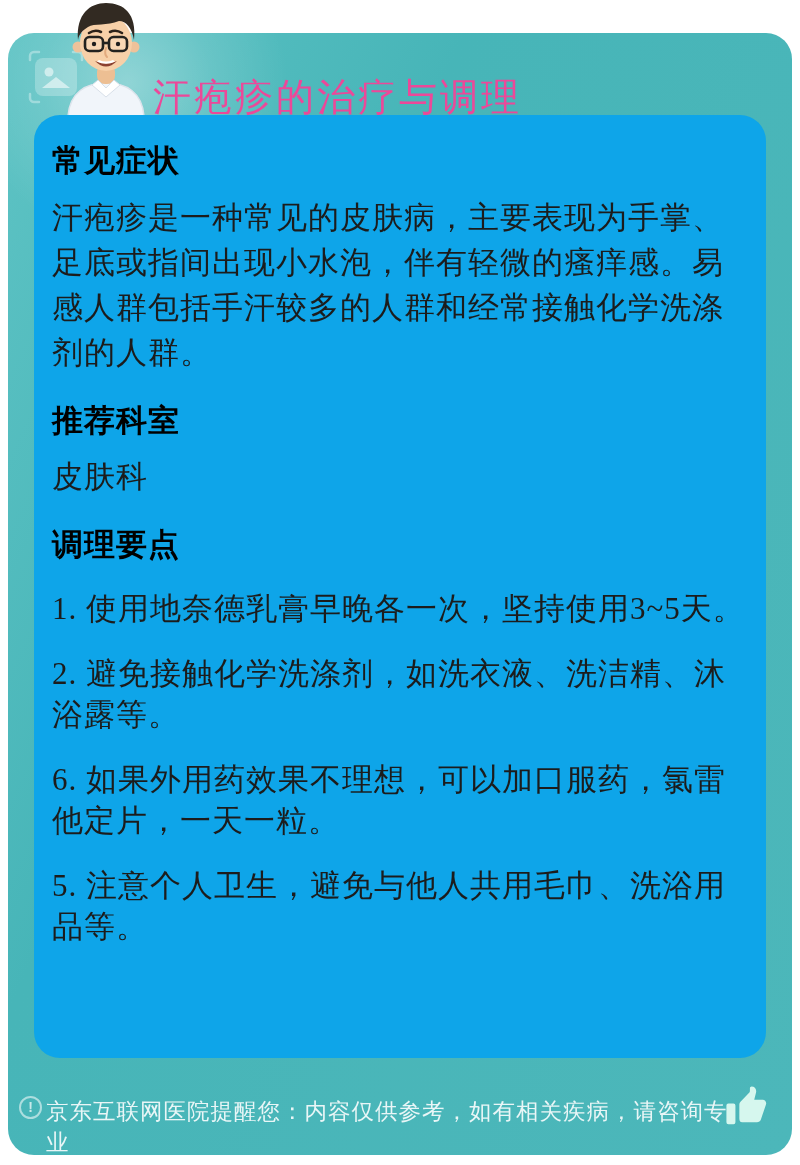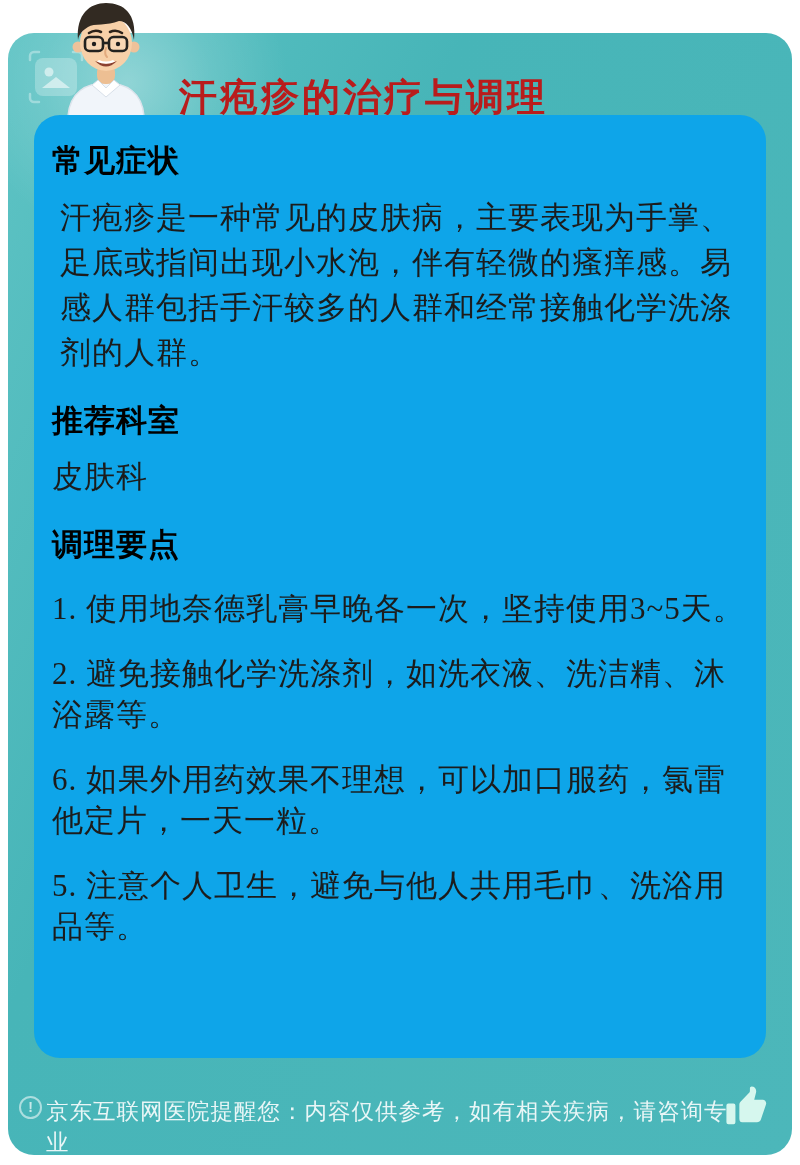--- a/index.html
+++ b/index.html
@@ -17,36 +17,35 @@
       radial-gradient(circle at 120px 50px, rgba(255,255,255,0.34) 0px, rgba(255,255,255,0.12) 85px, rgba(255,255,255,0) 160px),
       linear-gradient(115deg,#5ec3c4 0%, #47b5b8 35%, #4cb7ba 100%);
   }
 
   .img-icon { position:absolute; left:26px; top:50px; width:60px; height:54px; z-index:2; }
 
   .avatar { position:absolute; left:44px; top:0px; width:124px; height:116px; z-index:3; }
 
   .title {
     position:absolute; left:153px; top:47px; z-index:4;
-    font-size:38px; font-weight:700; color:#b91c1c; letter-spacing:3px;
+    font-size:38px; font-weight:400; color:#ec4899; letter-spacing:3px;
     white-space:nowrap;
-    margin-left:26px;
   }
 
   .white-card {
     position:absolute; left:34px; top:115px; width:732px; height:943px;
     background:#0ea5e9; border-radius:26px; z-index:5;
     padding:0 18px; box-sizing:border-box; overflow:hidden;
   }
   .white-card h2 {
     margin:27px 0 0; font-size:31px; line-height:38px;
     font-weight:700; color:#000000; letter-spacing:1px;
   }
   .para {
-    margin:15px 8px 0; font-size:31px; line-height:45px;
+    margin:15px 0 0; font-size:31px; line-height:45px;
     color:#1c1c1c; letter-spacing:1px; white-space:pre-line;
   }
   .dept { margin:14px 0 12px; font-size:31px; line-height:45px; color:#1c1c1c; letter-spacing:1px; }
   .item {
     margin:24px 0 0; font-size:31px; line-height:41px;
     color:#1c1c1c; letter-spacing:1px; white-space:pre-line;
     font-family:"Liberation Serif","DejaVu Serif",serif;
   }
 
   .footer-text {

